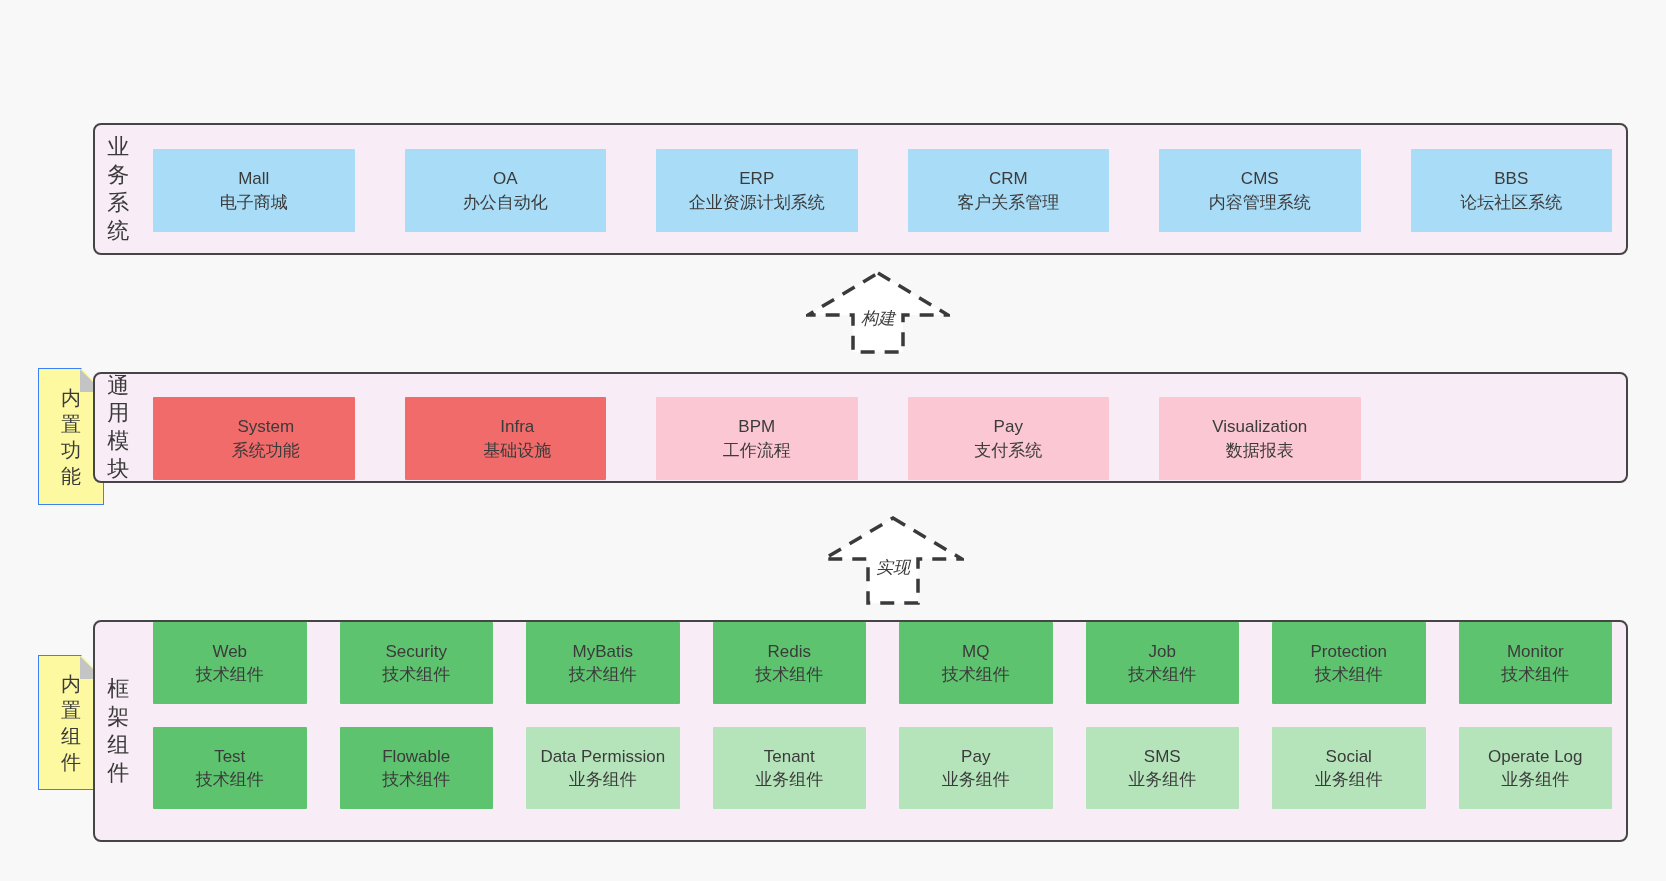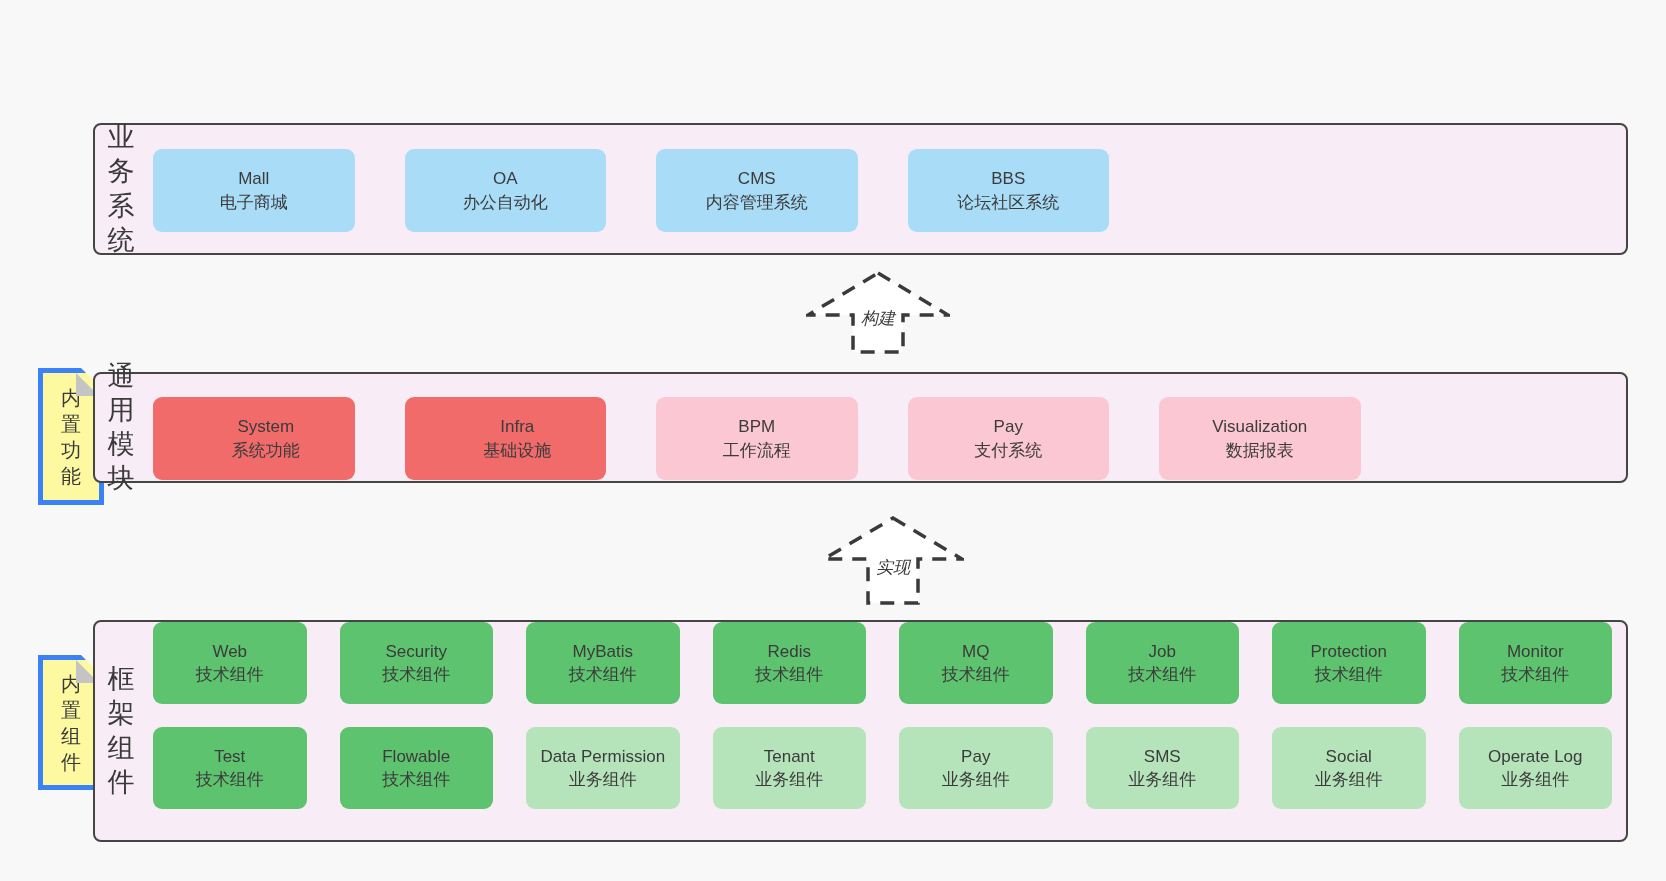--- a/index.html
+++ b/index.html
@@ -29,21 +29,21 @@
   }
   #panel-business  { top: 123px; height: 132px; }
   #panel-modules   { top: 372px; height: 111px; }
   #panel-framework { top: 620px; height: 222px; }
 
   .panel-label {
     position: absolute;
     left: 11px;
     top: 50%;
     transform: translateY(-50%);
-    font-size: 27px;
+    font-size: 22px;
     line-height: 1.27;
     color: #3a3a3a;
     text-align: center;
   }
   .v-text {            
     display: inline-block;
     width: 1.12em;
     word-break: break-all;
     white-space: normal;
   }
@@ -59,21 +59,21 @@
   }
   #panel-business  .rows { padding-top: 24px; }
   #panel-modules   .rows { padding-top: 23px; }
   #panel-framework .rows { padding-top: 0; }
 
   .box-row { display: grid; }
   .box-row.cols-6 { grid-template-columns: repeat(6, 1fr); gap: 50px; height: 83px; }
   .box-row.cols-8 { grid-template-columns: repeat(8, 1fr); gap: 33px; height: 82px; }
 
   .box {
-    border-radius: 9px;
+    border-radius: 1px;
     display: flex;
     flex-direction: column;
     align-items: center;
     justify-content: center;
     text-align: center;
     font-size: 17px;
     line-height: 1.38;
     color: #3b3b3b;
     padding: 2px 4px;
     box-sizing: border-box;
@@ -102,21 +102,21 @@
   }
   #arrow-build .arrow-label     { top: 36px; }
   #arrow-implement .arrow-label { top: 40px; }
 
   
   .sticky {
     position: absolute;
     left: 38px;
     width: 66px;
     background: var(--sticky, #fcf9a1);
-    border: 5px solid #3b82f6;
+    border: 1px solid #3b82f6;
     box-sizing: border-box;
     clip-path: polygon(0 0, calc(100% - 23px) 0, 100% 23px, 100% 100%, 0 100%);
     display: flex;
     align-items: center;
     justify-content: center;
     z-index: 1;
   }
   #sticky-features   { top: 368px; height: 137px; }
   #sticky-components { top: 655px; height: 135px; }
   .sticky .fold {
@@ -155,20 +155,28 @@
         <div class="box-row cols-6">
           <div class="box blue">
             <div>Mall</div>
             <div>电子商城</div>
           </div>
           <div class="box blue">
             <div>OA</div>
             <div>办公自动化</div>
           </div>
           <div class="box blue">
+            <div>ERP</div>
+            <div>企业资源计划系统</div>
+          </div>
+          <div class="box blue">
+            <div>CRM</div>
+            <div>客户关系管理</div>
+          </div>
+          <div class="box blue">
             <div>CMS</div>
             <div>内容管理系统</div>
           </div>
           <div class="box blue">
             <div>BBS</div>
             <div>论坛社区系统</div>
           </div>
         </div>
       </div>
   </section>

